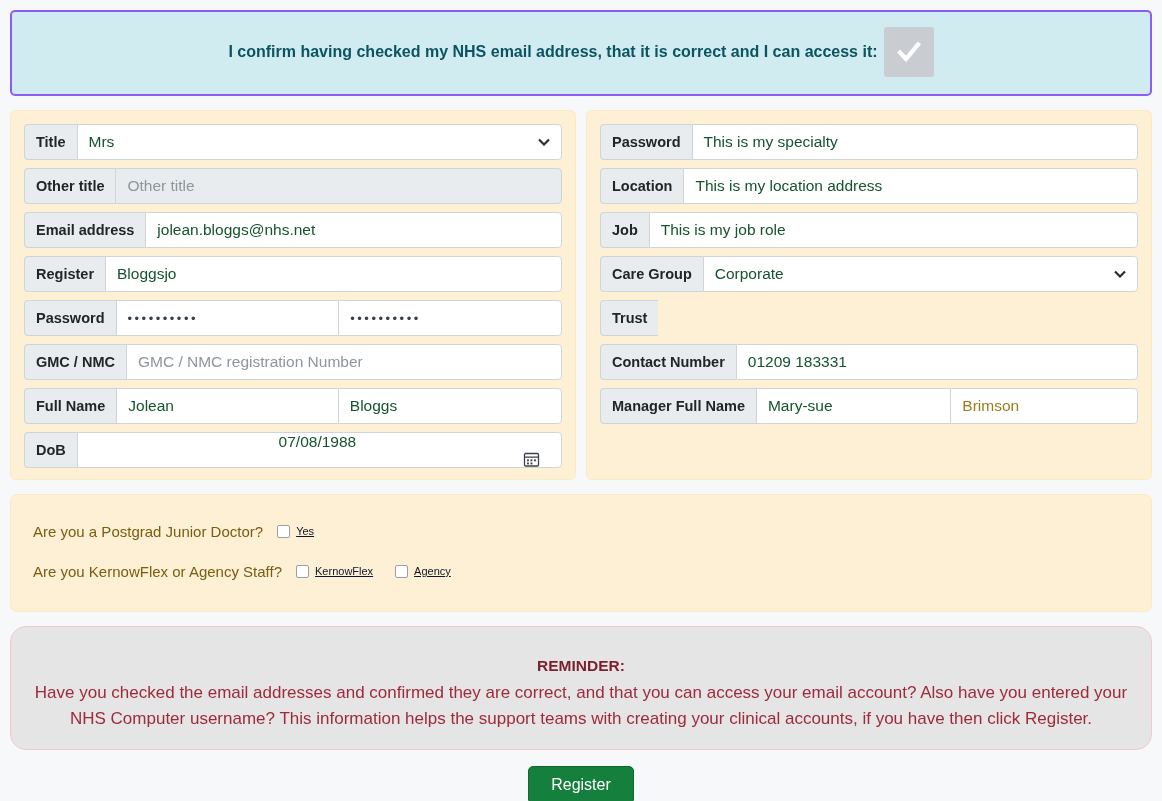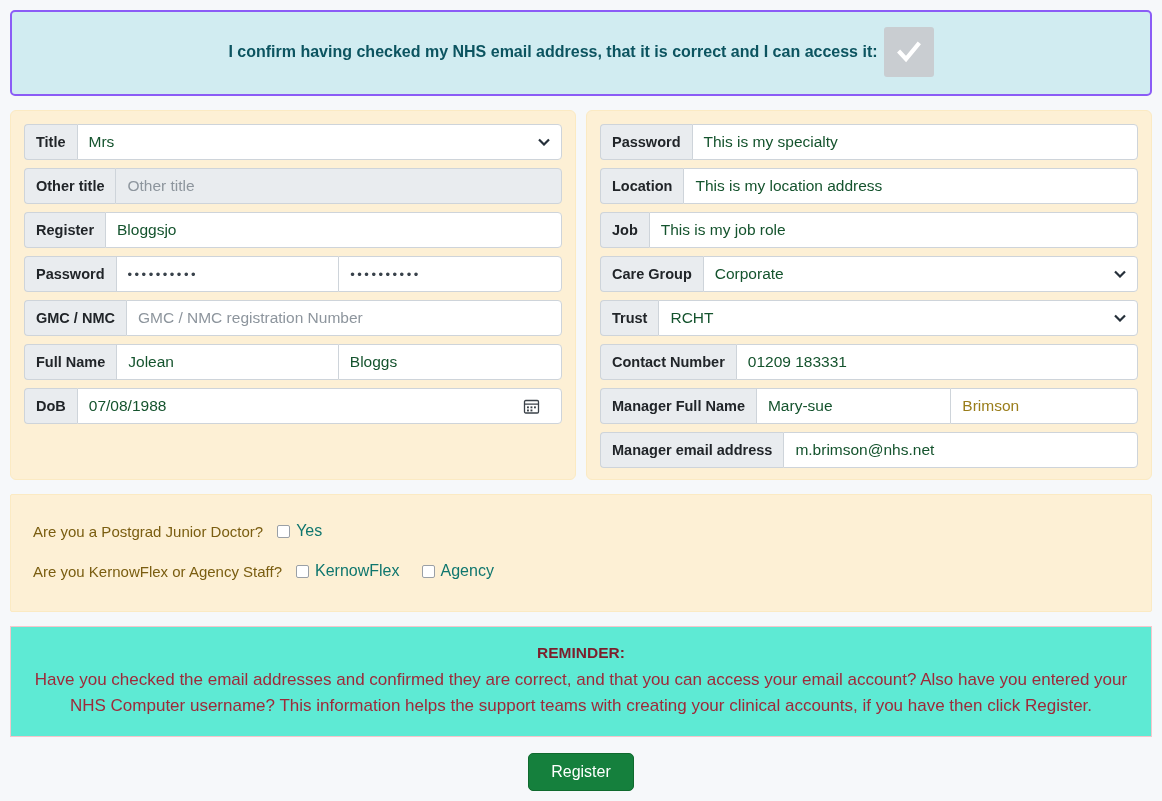--- a/index.html
+++ b/index.html
@@ -104,21 +104,21 @@
     color: #14532d;
     font-size: 15.5px;
     white-space: nowrap;
     overflow: hidden;
     border-radius: 0 4px 4px 0;
   }
   .f-input.muted { background: #e9ecef; color: #6c757d; }
   .f-input.placeholder { color: #8d959d; }
   .f-input.split-left { border-radius: 0; border-right: none; }
   .f-input.split-right { border-radius: 0 4px 4px 0; }
-  .f-input.has-icon { padding-right: 15px; }
+  .f-input.has-icon { padding-right: 15px; flex-direction: column; }
 
   .value-olive { color: #9a7d1a; }
 
   .dots {
     letter-spacing: 2.5px;
     font-size: 13px;
     color: #38414a;
   }
 
   .sel-arrow {
@@ -132,21 +132,21 @@
     padding: 0 6px;
     display: flex;
     align-items: center;
   }
 
   
   .questions {
     margin: 14px 10px 0 10px;
     background: #fdf0d5;
     border: 1px solid #fbeac3;
-    border-radius: 2px;
+    border-radius: 7px;
     padding: 16px 22px 20px 22px;
     box-sizing: border-box;
     height: 118px;
   }
   .q-row {
     display: flex;
     align-items: center;
     height: 40px;
   }
   .q-text {
@@ -162,31 +162,32 @@
   .cb-box {
     width: 13px;
     height: 13px;
     border: 1px solid #9aa0a6;
     background: #fff;
     border-radius: 2px;
     box-sizing: border-box;
     margin-right: 6px;
   }
   .cb-label {
-    color: #0f766e;
-    font-size: 16px;
+    color: #0f172a;
+    font-size: 11px;
+    text-decoration: underline;
   }
 
   
   .reminder {
     margin: 14px 10px 0 10px;
-    background: #5eead4;
+    background: #e5e5e5;
     border: 1px solid #f5c6cb;
-    border-radius: 0;
-    padding: 14px 20px 16px 20px;
+    border-radius: 16px;
+    padding: 27px 20px 16px 20px;
     box-sizing: border-box;
     text-align: center;
     color: #9e2a3a;
     line-height: 1.55;
   }
   .reminder-title {
     font-weight: bold;
     color: #7c1f2c;
     font-size: 15.5px;
     margin-bottom: 2px;
@@ -238,20 +239,24 @@
             </svg>
         </span>
       </div>
     </div>
 
     <div class="field-row">
       <div class="f-label">Other title</div>
       <div class="f-input muted placeholder">Other title</div>
     </div>
 
+    <div class="field-row">
+      <div class="f-label">Email address</div>
+      <div class="f-input">jolean.bloggs@nhs.net</div>
+    </div>
 
     <div class="field-row">
       <div class="f-label">Register</div>
       <div class="f-input">Bloggsjo</div>
     </div>
 
     <div class="field-row">
       <div class="f-label">Password</div>
       <div class="f-input split-left dots">••••••••••</div>
       <div class="f-input split-right dots">••••••••••</div>
@@ -312,45 +317,33 @@
         <span class="sel-arrow">
           <svg width="12" height="8" viewBox="0 0 12 8">
               <path d="M1 1.5 L6 6.5 L11 1.5" stroke="#26303a" stroke-width="2.2" fill="none"></path>
             </svg>
         </span>
       </div>
     </div>
 
     <div class="field-row">
       <div class="f-label">Trust</div>
-      <div class="f-input">
-        <span>RCHT</span>
-        <span class="sel-arrow">
-          <svg width="12" height="8" viewBox="0 0 12 8">
-              <path d="M1 1.5 L6 6.5 L11 1.5" stroke="#26303a" stroke-width="2.2" fill="none"></path>
-            </svg>
-        </span>
-      </div>
     </div>
 
     <div class="field-row">
       <div class="f-label">Contact Number</div>
       <div class="f-input">01209 183331</div>
     </div>
 
     <div class="field-row">
       <div class="f-label">Manager Full Name</div>
       <div class="f-input split-left">Mary-sue</div>
       <div class="f-input split-right value-olive">Brimson</div>
     </div>
 
-    <div class="field-row">
-      <div class="f-label">Manager email address</div>
-      <div class="f-input">m.brimson@nhs.net</div>
-    </div>
 
   </div>
 </div>
 
 <div class="questions">
 
   <div class="q-row">
     <span class="q-text">Are you a Postgrad Junior Doctor?</span>
     <span class="cb-group">
       <span class="cb-box"></span>

